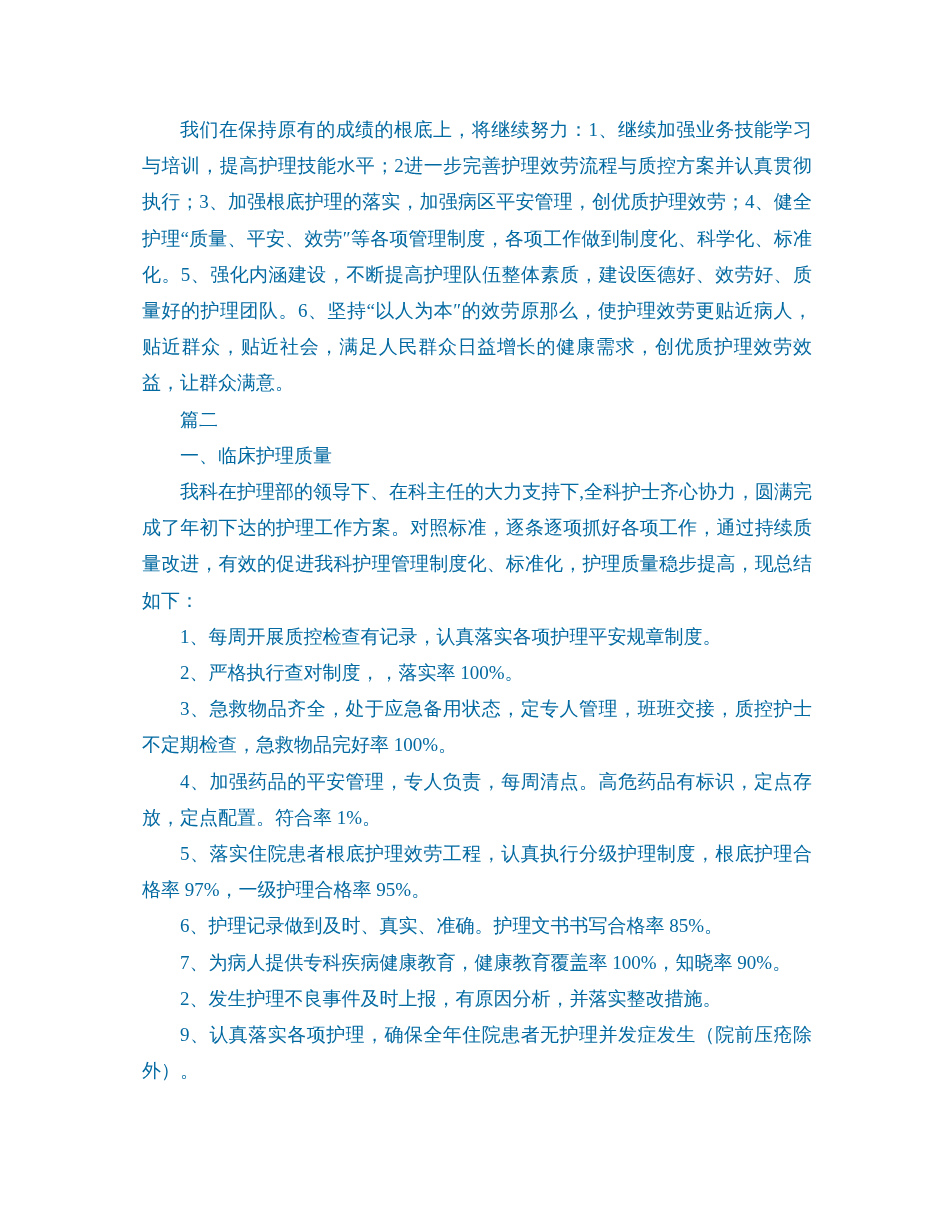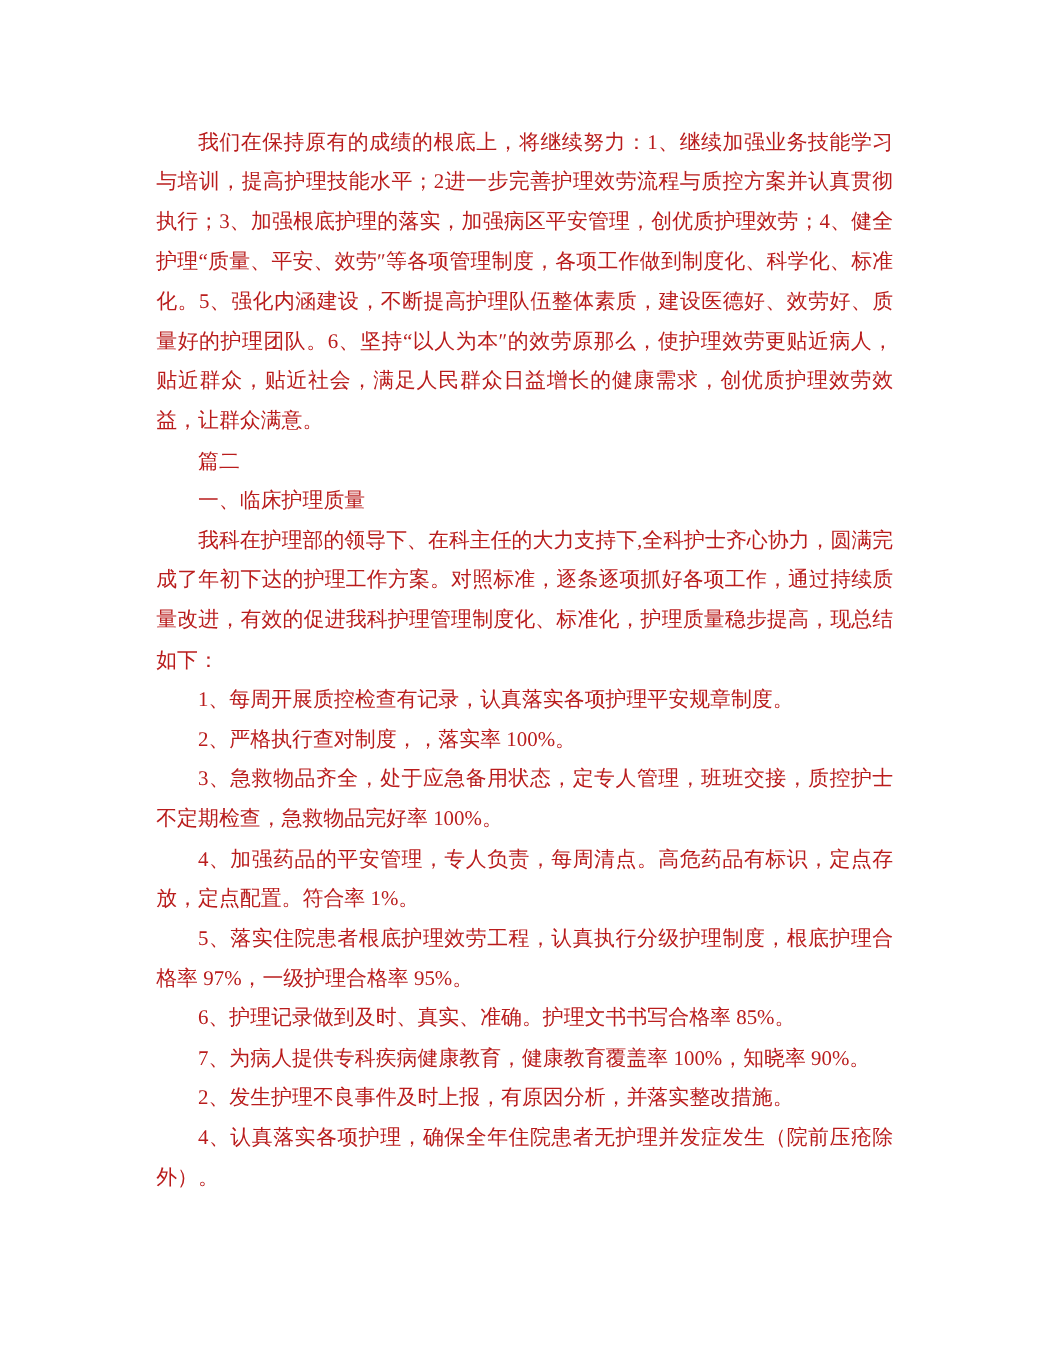--- a/index.html
+++ b/index.html
@@ -15,21 +15,21 @@
     overflow: hidden;
   }
   .doc-body {
     position: absolute;
     left: 142px;
     top: 112px;
     width: 670px;
     font-family: "Liberation Serif", "DejaVu Serif", serif;
     font-size: 19px;
     line-height: 36.2px;
-    color: #b91c1c;
+    color: #0369a1;
     text-align: justify;
   }
   .doc-body p {
     margin: 0;
     padding: 0;
     text-indent: 2em;
     word-break: break-all;
   }
 </style>
 </head>
@@ -42,15 +42,15 @@
     <p>一、临床护理质量</p>
     <p>我科在护理部的领导下、在科主任的大力支持下,全科护士齐心协力，圆满完成了年初下达的护理工作方案。对照标准，逐条逐项抓好各项工作，通过持续质量改进，有效的促进我科护理管理制度化、标准化，护理质量稳步提高，现总结如下：</p>
     <p>1、每周开展质控检查有记录，认真落实各项护理平安规章制度。</p>
     <p>2、严格执行查对制度，，落实率 100%。</p>
     <p>3、急救物品齐全，处于应急备用状态，定专人管理，班班交接，质控护士不定期检查，急救物品完好率 100%。</p>
     <p>4、加强药品的平安管理，专人负责，每周清点。高危药品有标识，定点存放，定点配置。符合率 1%。</p>
     <p>5、落实住院患者根底护理效劳工程，认真执行分级护理制度，根底护理合格率 97%，一级护理合格率 95%。</p>
     <p>6、护理记录做到及时、真实、准确。护理文书书写合格率 85%。</p>
     <p>7、为病人提供专科疾病健康教育，健康教育覆盖率 100%，知晓率 90%。</p>
     <p>2、发生护理不良事件及时上报，有原因分析，并落实整改措施。</p>
-    <p>4、认真落实各项护理，确保全年住院患者无护理并发症发生（院前压疮除外）。</p>
+    <p>9、认真落实各项护理，确保全年住院患者无护理并发症发生（院前压疮除外）。</p>
   </div>
 </div>
 
 </body></html>

